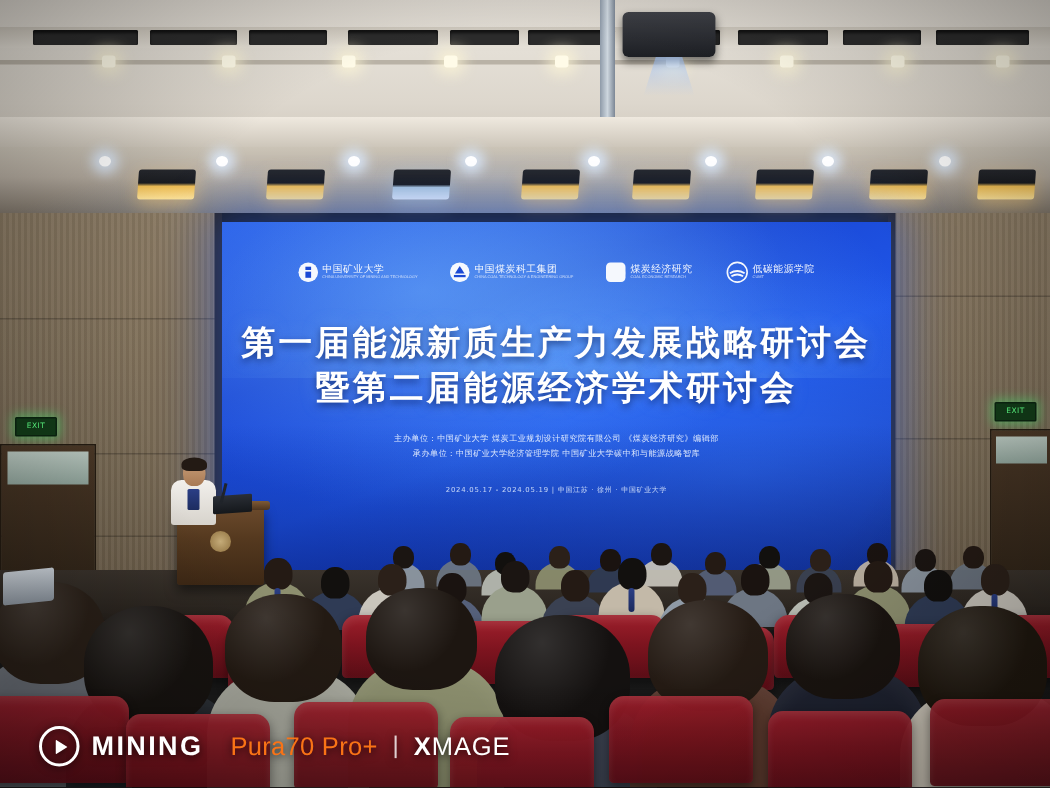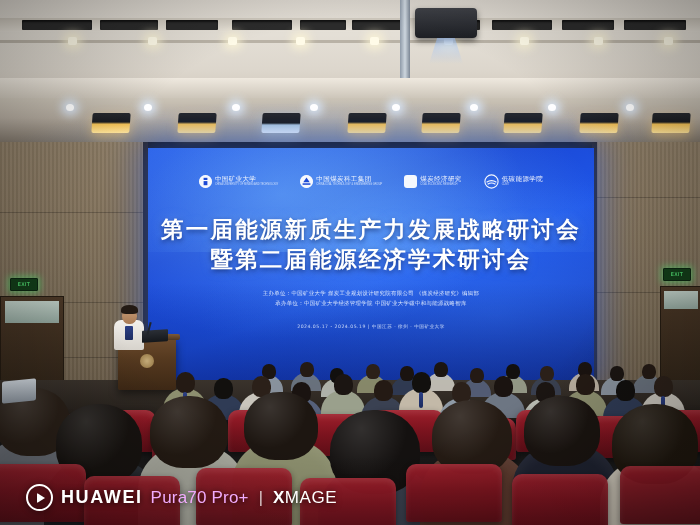--- a/index.html
+++ b/index.html
@@ -140,22 +140,22 @@
   
   .wm{position:absolute;left:26px;bottom:14px;display:flex;align-items:center;gap:8px;
     filter:drop-shadow(0 1px 3px rgba(0,0,0,.8));}
   .wm-logo{width:23px;height:23px;border-radius:50%;border:2.2px solid #fff;position:relative;
     display:flex;align-items:center;justify-content:center;}
   .wm-logo:after{content:"";width:0;height:0;border-left:8px solid #fff;
     border-top:5.5px solid transparent;border-bottom:5.5px solid transparent;margin-left:3px;
     border-radius:1px;}
   .wm-brand{font-size:18px;font-weight:bold;color:#fff;letter-spacing:1.6px;
     font-family:"Liberation Sans",sans-serif;}
-  .wm-model{font-size:17px;color:#f0abfc;letter-spacing:.2px;font-weight:normal;
-    font-family:"Liberation Sans",sans-serif;}
+  .wm-model{font-size:17px;color:#f97316;letter-spacing:.2px;font-weight:normal;
+    font-family:"Liberation Sans",sans-serif;margin-left:10px;}
   .wm-sep{font-size:16px;color:rgba(255,255,255,.8);margin:0 2px;}
   .wm-xmage{font-size:17px;color:#fff;letter-spacing:.6px;font-family:Liberation Sans, sans-serif;}
   .wm-xmage b{font-weight:bold;}
 </style>
 </head>
 <body>
 
 <div id="photo">
 
   <div class="ceiling">
@@ -412,19 +412,19 @@
       <div class="seat" style="left: 406px; top: 112px; width: 96px; height: 58px; opacity: 0.96;"></div>
       <div class="seat" style="left: 512px; top: 122px; width: 96px; height: 58px; opacity: 0.96;"></div>
       <div class="seat" style="left: 620px; top: 114px; width: 96px; height: 58px; opacity: 0.96;"></div>
       <div class="" style="position: absolute; left: 2px; top: 28px; width: 34px; height: 22px; background: linear-gradient(rgb(207, 214, 221), rgb(143, 152, 162)); border-radius: 2px; transform: skewY(-6deg);"></div>
     </div>
 
   <div class="vig"></div>
 
   <div class="wm">
     <div class="wm-logo"></div>
-    <div class="wm-brand">HUAWEI</div>
+    <div class="wm-brand">MINING</div>
     <div class="wm-model">Pura70 Pro+</div>
     <div class="wm-sep">|</div>
     <div class="wm-xmage"><b>X</b><span>MAGE</span></div>
   </div>
 
 </div>
 
 </body></html>

